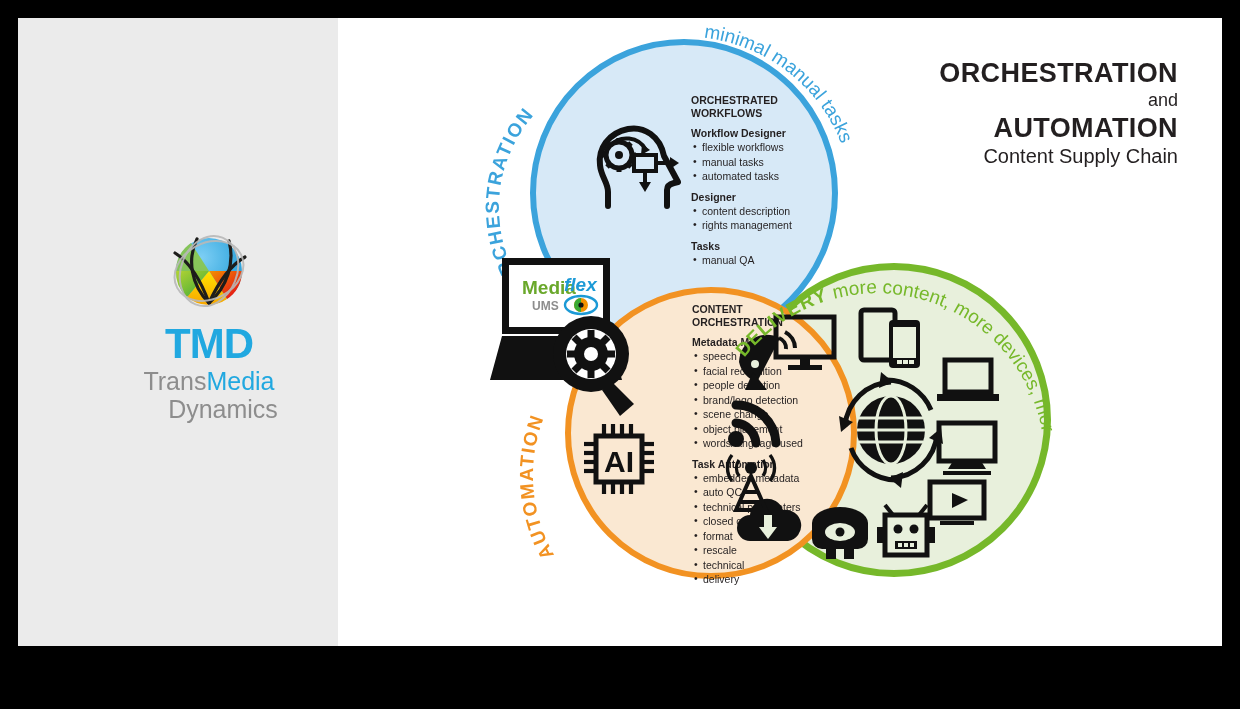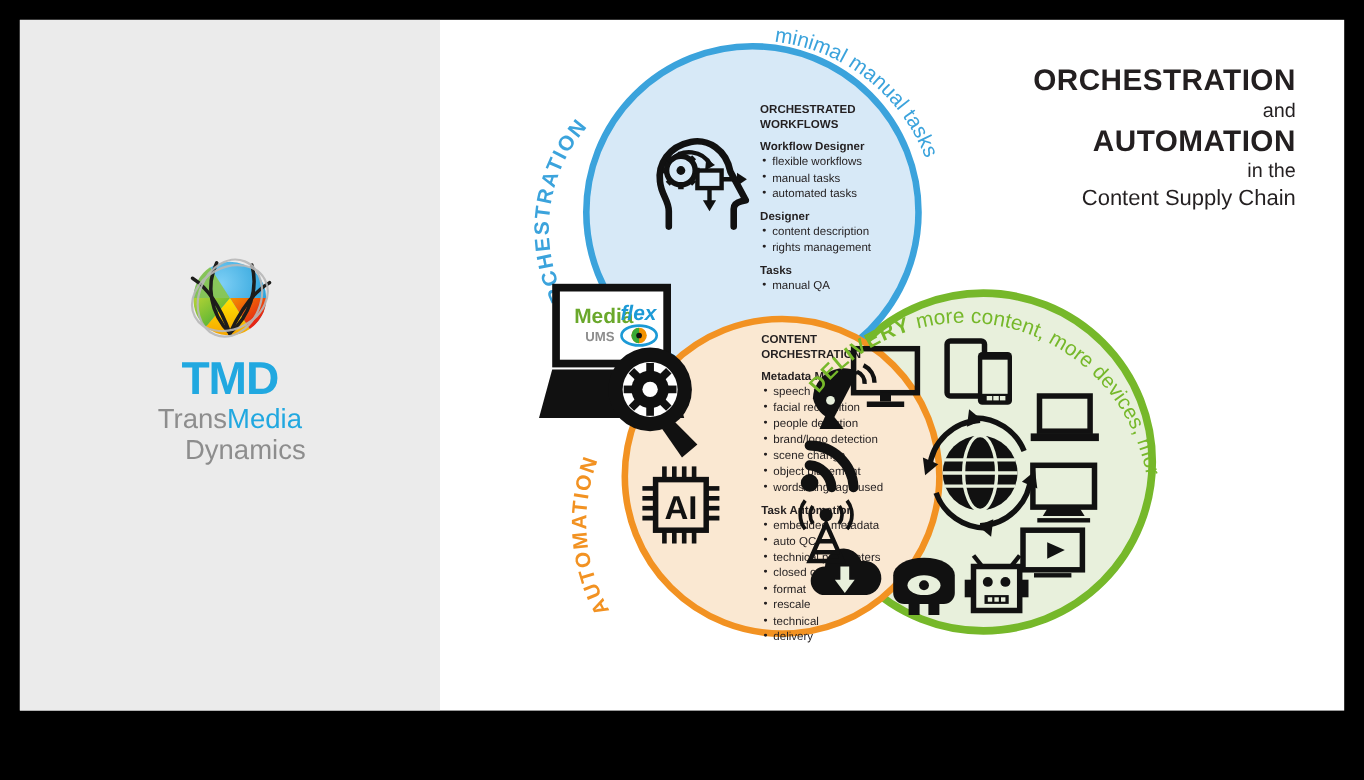--- a/index.html
+++ b/index.html
@@ -2,21 +2,21 @@
 <html><head>
 <meta charset="utf-8">
 <style>
   html,body{margin:0;padding:0;background:#fff;}
   body{width:1240px;height:709px;overflow:hidden;font-family:"Liberation Sans",sans-serif;}
 
   #frame{position:absolute;left:0;top:0;width:1240px;height:709px;background:#000;}
   #canvas{position:absolute;left:18px;top:18px;width:1204px;height:628px;background:#ffffff;overflow:hidden;}
 
   
-  #logo-panel{position:absolute;left:0;top:0;width:382px;height:628px;background:#ebebeb;}
+  #logo-panel{position:absolute;left:0;top:0;width:320px;height:628px;background:#ebebeb;}
   #logo-wrap{position:absolute;left:0;top:205px;width:382px;text-align:center;}
   #logo-sphere{width:96px;height:96px;margin:0 auto 4px auto;position:relative;}
   #tmd-word{font-size:42px;font-weight:bold;color:#21A8E0;letter-spacing:-1px;line-height:1;}
   #tmd-sub1{font-size:25px;color:#8d8d8d;line-height:1.12;margin-top:2px;}
   #tmd-sub1 .mid{color:#21A8E0;}
   #tmd-sub2{font-size:25px;color:#8d8d8d;line-height:1.12;padding-left:28px;}
 
   
   #diagram{position:absolute;left:382px;top:0;width:822px;height:628px;}
 
@@ -102,21 +102,20 @@
       <div id="tmd-sub2">Dynamics</div>
     </div>
   </div>
 
   <div id="diagram">
 
     <div id="title-block">
       <div class="t-big">ORCHESTRATION</div>
       <div class="t-small">and</div>
       <div class="t-big">AUTOMATION</div>
-      <div class="t-small">in the</div>
       <div class="t-med">Content Supply Chain</div>
     </div>
 
     <div class="circ" id="green-circle"></div>
     <div class="circ" id="blue-circle"></div>
     <div class="circ" id="orange-circle"></div>
 
     <div class="curvelbl" style="left:96px;top:6px;width:360px;height:360px;">
       <svg width="360" height="360" viewBox="0 0 360 360">
         <defs>

